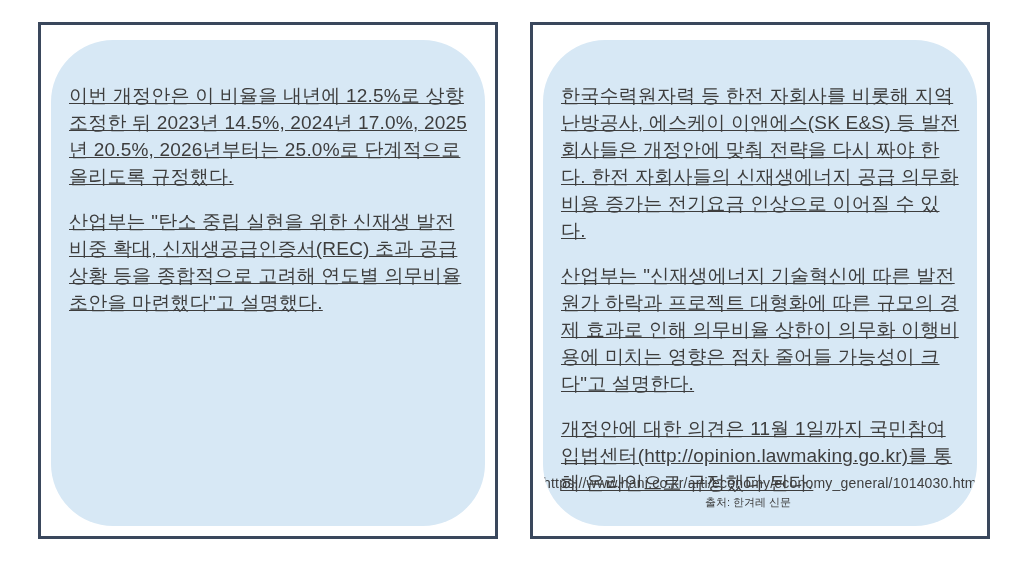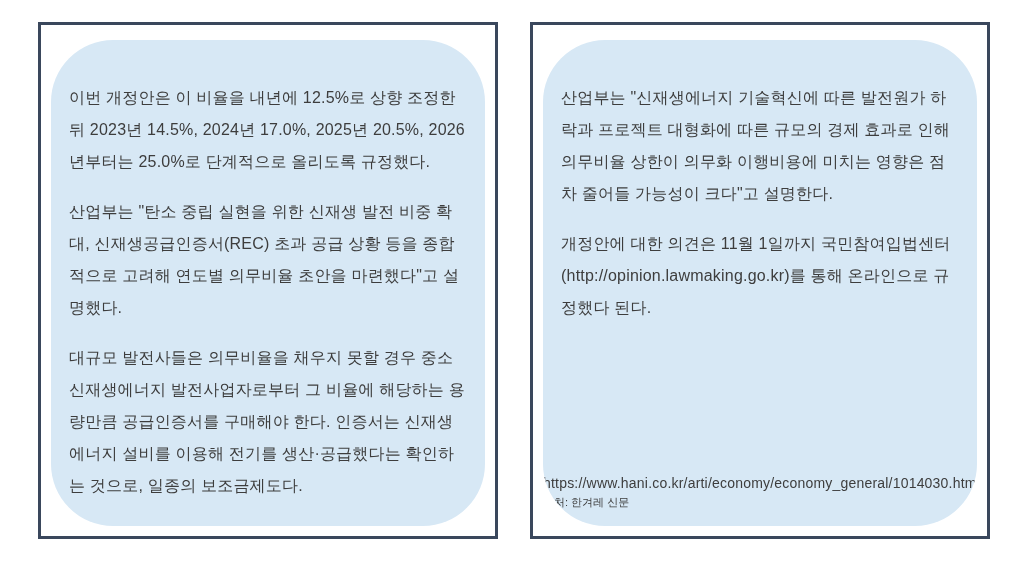--- a/index.html
+++ b/index.html
@@ -28,61 +28,62 @@
   .panel-right { left: 530px; }
   .blob {
     position: absolute;
     top: 15px; left: 10px; right: 10px; bottom: 10px;
     background: var(--blob-bg);
     border-radius: 62px;
     padding: 42px 16px 0 18px;
     overflow: hidden;
   }
   .article p {
-    font-size: 16px;
-    line-height: 32px;
+    font-size: 19px;
+    line-height: 27px;
     color: var(--text);
     margin-bottom: 18px;
     letter-spacing: 0.2px;
     word-break: break-all;
+    text-decoration: underline;
   }
   .footer {
     position: absolute;
     left: 0; right: 0; bottom: 16px;
   }
   .source-url {
     text-align: center;
     font-size: 14px;
     color: var(--text);
     letter-spacing: 0.2px;
   }
   .source-credit {
-    text-align: left;
+    text-align: center;
     padding-right: 24px;
     margin-top: 4px;
     font-size: 11px;
     color: var(--text);
   }
 </style>
 </head>
 <body>
 
 <div class="panel panel-left">
   <div class="blob">
     <div class="article">
       <p>이번 개정안은 이 비율을 내년에 12.5%로 상향 조정한 뒤 2023년 14.5%, 2024년 17.0%, 2025년 20.5%, 2026년부터는 25.0%로 단계적으로 올리도록 규정했다.</p>
       <p>산업부는 "탄소 중립 실현을 위한 신재생 발전 비중 확대, 신재생공급인증서(REC) 초과 공급 상황 등을 종합적으로 고려해 연도별 의무비율 초안을 마련했다"고 설명했다.</p>
-      <p>대규모 발전사들은 의무비율을 채우지 못할 경우 중소 신재생에너지 발전사업자로부터 그 비율에 해당하는 용량만큼 공급인증서를 구매해야 한다. 인증서는 신재생에너지 설비를 이용해 전기를 생산·공급했다는 확인하는 것으로, 일종의 보조금제도다.</p>
     </div>
   </div>
 </div>
 
 <div class="panel panel-right">
   <div class="blob">
     <div class="article">
+      <p>한국수력원자력 등 한전 자회사를 비롯해 지역난방공사, 에스케이 이앤에스(SK E&amp;S) 등 발전회사들은 개정안에 맞춰 전략을 다시 짜야 한다. 한전 자회사들의 신재생에너지 공급 의무화 비용 증가는 전기요금 인상으로 이어질 수 있다.</p>
       <p>산업부는 "신재생에너지 기술혁신에 따른 발전원가 하락과 프로젝트 대형화에 따른 규모의 경제 효과로 인해 의무비율 상한이 의무화 이행비용에 미치는 영향은 점차 줄어들 가능성이 크다"고 설명한다.</p>
       <p>개정안에 대한 의견은 11월 1일까지 국민참여입법센터(http://opinion.lawmaking.go.kr)를 통해 온라인으로 규정했다 된다.</p>
     </div>
     <div class="footer">
       <div class="source-url">https://www.hani.co.kr/arti/economy/economy_general/1014030.html</div>
       <div class="source-credit">출처: 한겨레 신문</div>
     </div>
   </div>
 </div>
 

